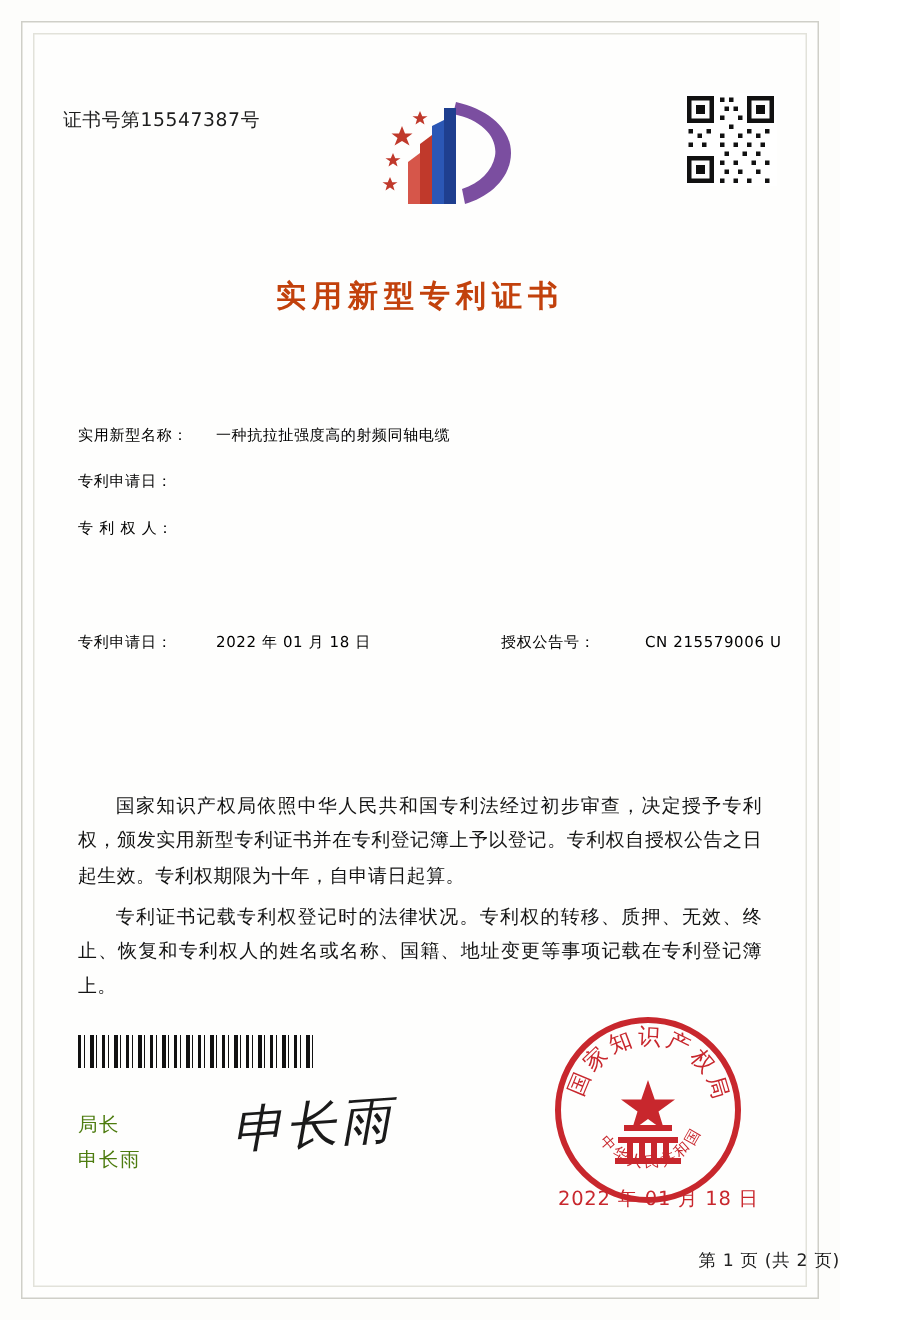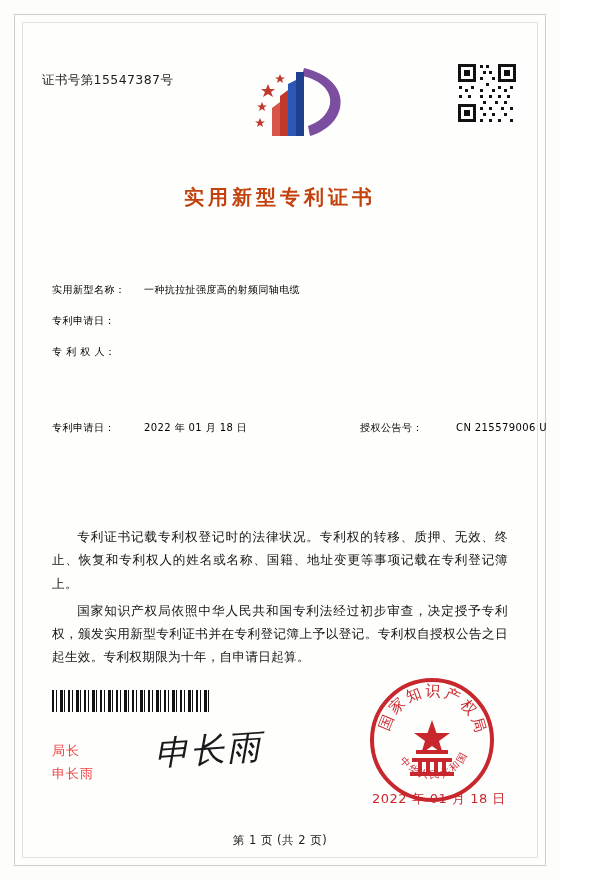--- a/index.html
+++ b/index.html
@@ -108,21 +108,20 @@
     flex: 1 1 auto;
     letter-spacing: 0.4px;
     margin-top: 45px;
   }
   .field-row.double .field-value {
     flex: 0 0 190px;
   }
   .second-label {
     flex: 0 0 96px;
     letter-spacing: 0.5px;
-    margin-left: 26px;
   }
   .second-value {
     flex: 1 1 auto;
     letter-spacing: 0.4px;
   }
 
   .paragraphs {
     position: absolute;
     left: 52px;
     right: 52px;
@@ -151,21 +150,21 @@
         #111 4px, #111 5px, transparent 5px, transparent 8px,
         #111 8px, #111 11px, transparent 11px, transparent 12px,
         #111 12px, #111 13px, transparent 13px, transparent 16px);
   }
 
   .signatory {
     position: absolute;
     left: 52px;
     top: 740px;
     font-size: 13px;
-    color: #ef4444;
+    color: #4d7c0f;
     line-height: 1.75;
     letter-spacing: 1px;
   }
   .signature {
     position: absolute;
     left: 155px;
     top: 726px;
     width: 150px;
     height: 60px;
     font-family: "DejaVu Serif", "Liberation Serif", serif;
@@ -193,21 +192,21 @@
     color: #c8272d;
     letter-spacing: 0.5px;
     white-space: nowrap;
   }
 
   .page-num {
     position: absolute;
     left: 0;
     right: 0;
     bottom: 32px;
-    text-align: center;
+    text-align: right;
     font-size: 11.5px;
     color: #222;
     letter-spacing: 0.5px;
   }
 </style>
 </head>
 <body>
 
 <div class="page">
   <div class="frame-outer"></div>
@@ -300,22 +299,22 @@
       </div>
       <div class="field-row double">
         <span class="field-label">专利申请日：</span>
         <span class="field-value">2022 年 01 月 18 日</span>
         <span class="second-label">授权公告号：</span>
         <span class="second-value">CN 215579006 U</span>
       </div>
     </div>
 
     <div class="paragraphs">
+      <p>国家知识产权局依照中华人民共和国专利法经过初步审查，决定授予专利权，颁发实用新型专利证书并在专利登记簿上予以登记。专利权自授权公告之日起生效。专利权期限为十年，自申请日起算。</p>
       <p>专利证书记载专利权登记时的法律状况。专利权的转移、质押、无效、终止、恢复和专利权人的姓名或名称、国籍、地址变更等事项记载在专利登记簿上。</p>
-      <p>国家知识产权局依照中华人民共和国专利法经过初步审查，决定授予专利权，颁发实用新型专利证书并在专利登记簿上予以登记。专利权自授权公告之日起生效。专利权期限为十年，自申请日起算。</p>
     </div>
 
     <div class="barcode"></div>
 
     <div class="signatory">
       <div>局长</div>
       <div>申长雨</div>
     </div>
 
     <div class="signature">申长雨</div>

